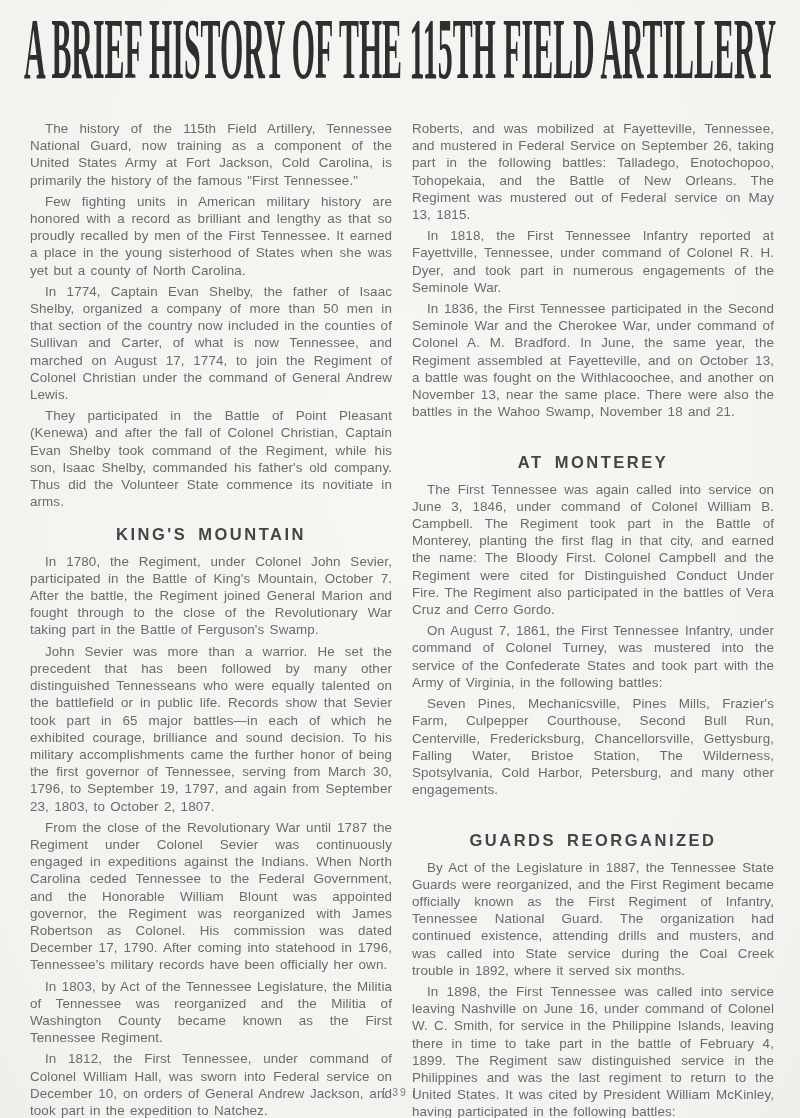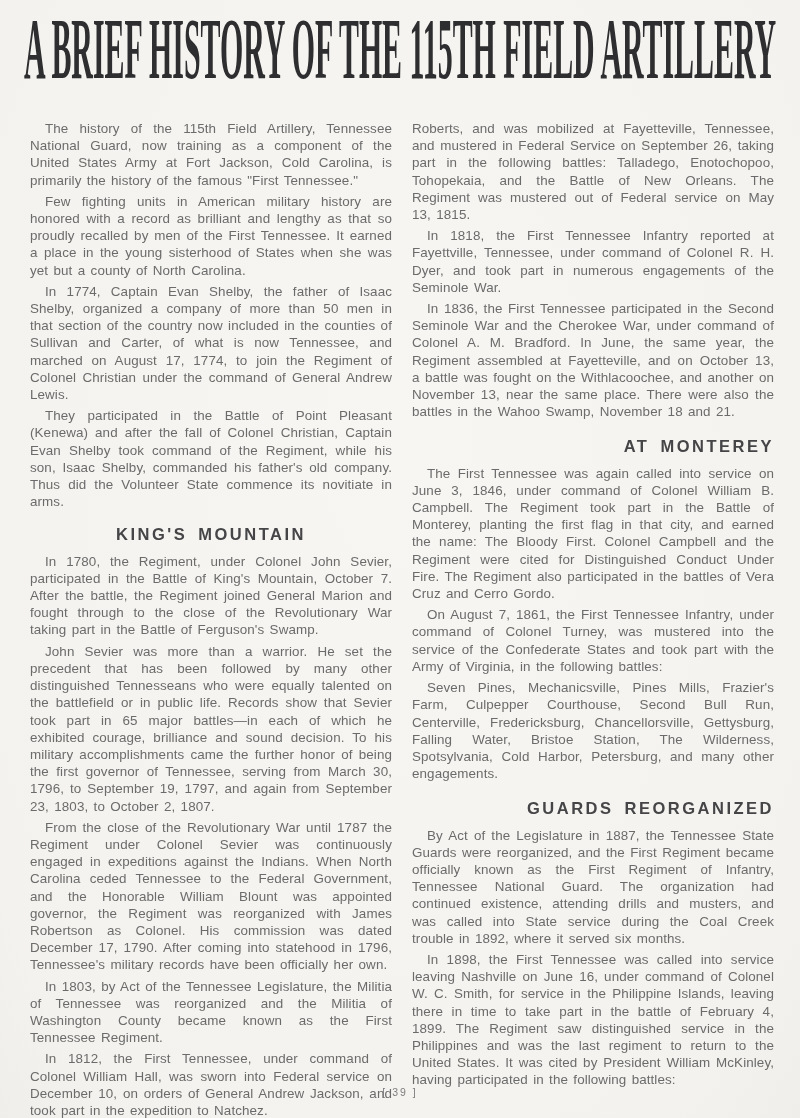--- a/index.html
+++ b/index.html
@@ -46,22 +46,21 @@
     font-family: "Liberation Sans", sans-serif;
     font-size: 16.5px;
     font-weight: bold;
     letter-spacing: 2.5px;
     word-spacing: 4px;
     color: #454547;
     text-align: center;
     margin: 16px 0 9px 0;
   }
   .col-right h2.heading {
-    margin-top: 18px;
-    text-align: right;
+    margin-top: 34px;
   }
   .footer {
     position: absolute;
     left: 0;
     bottom: 20px;
     width: 100%;
     text-align: center;
     font-size: 10.5px;
     letter-spacing: 2px;
     color: #7c7c7c;

